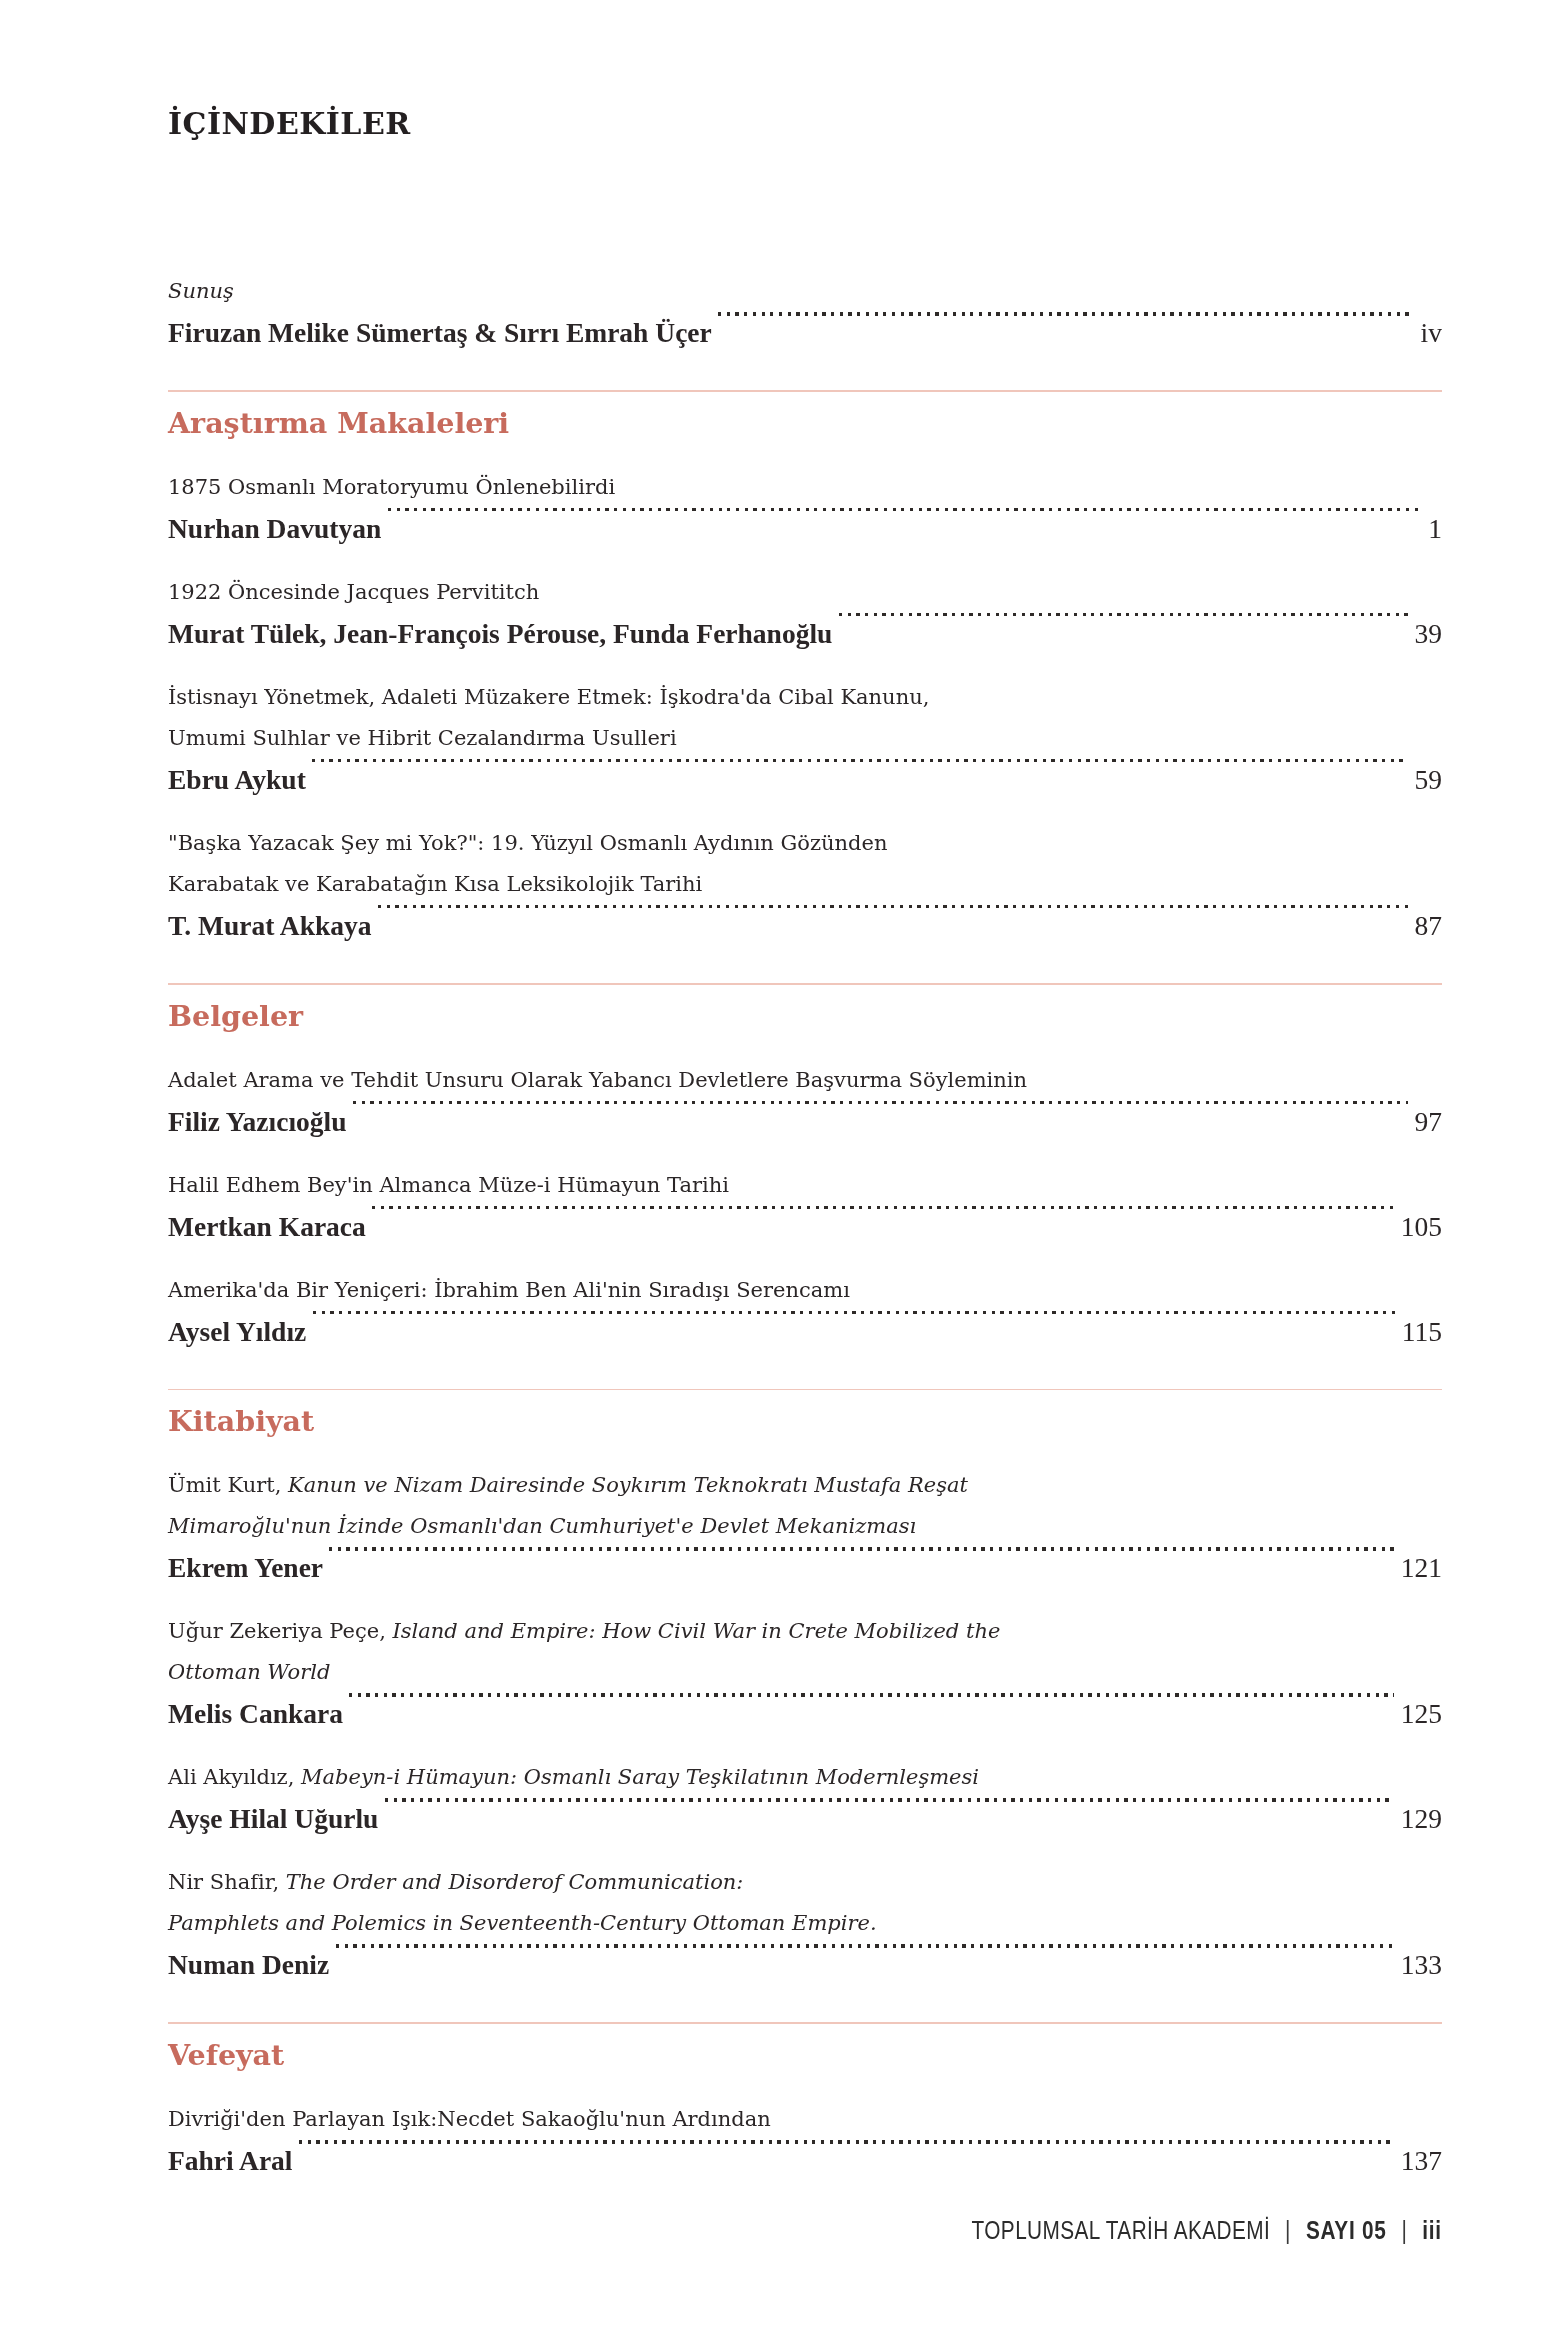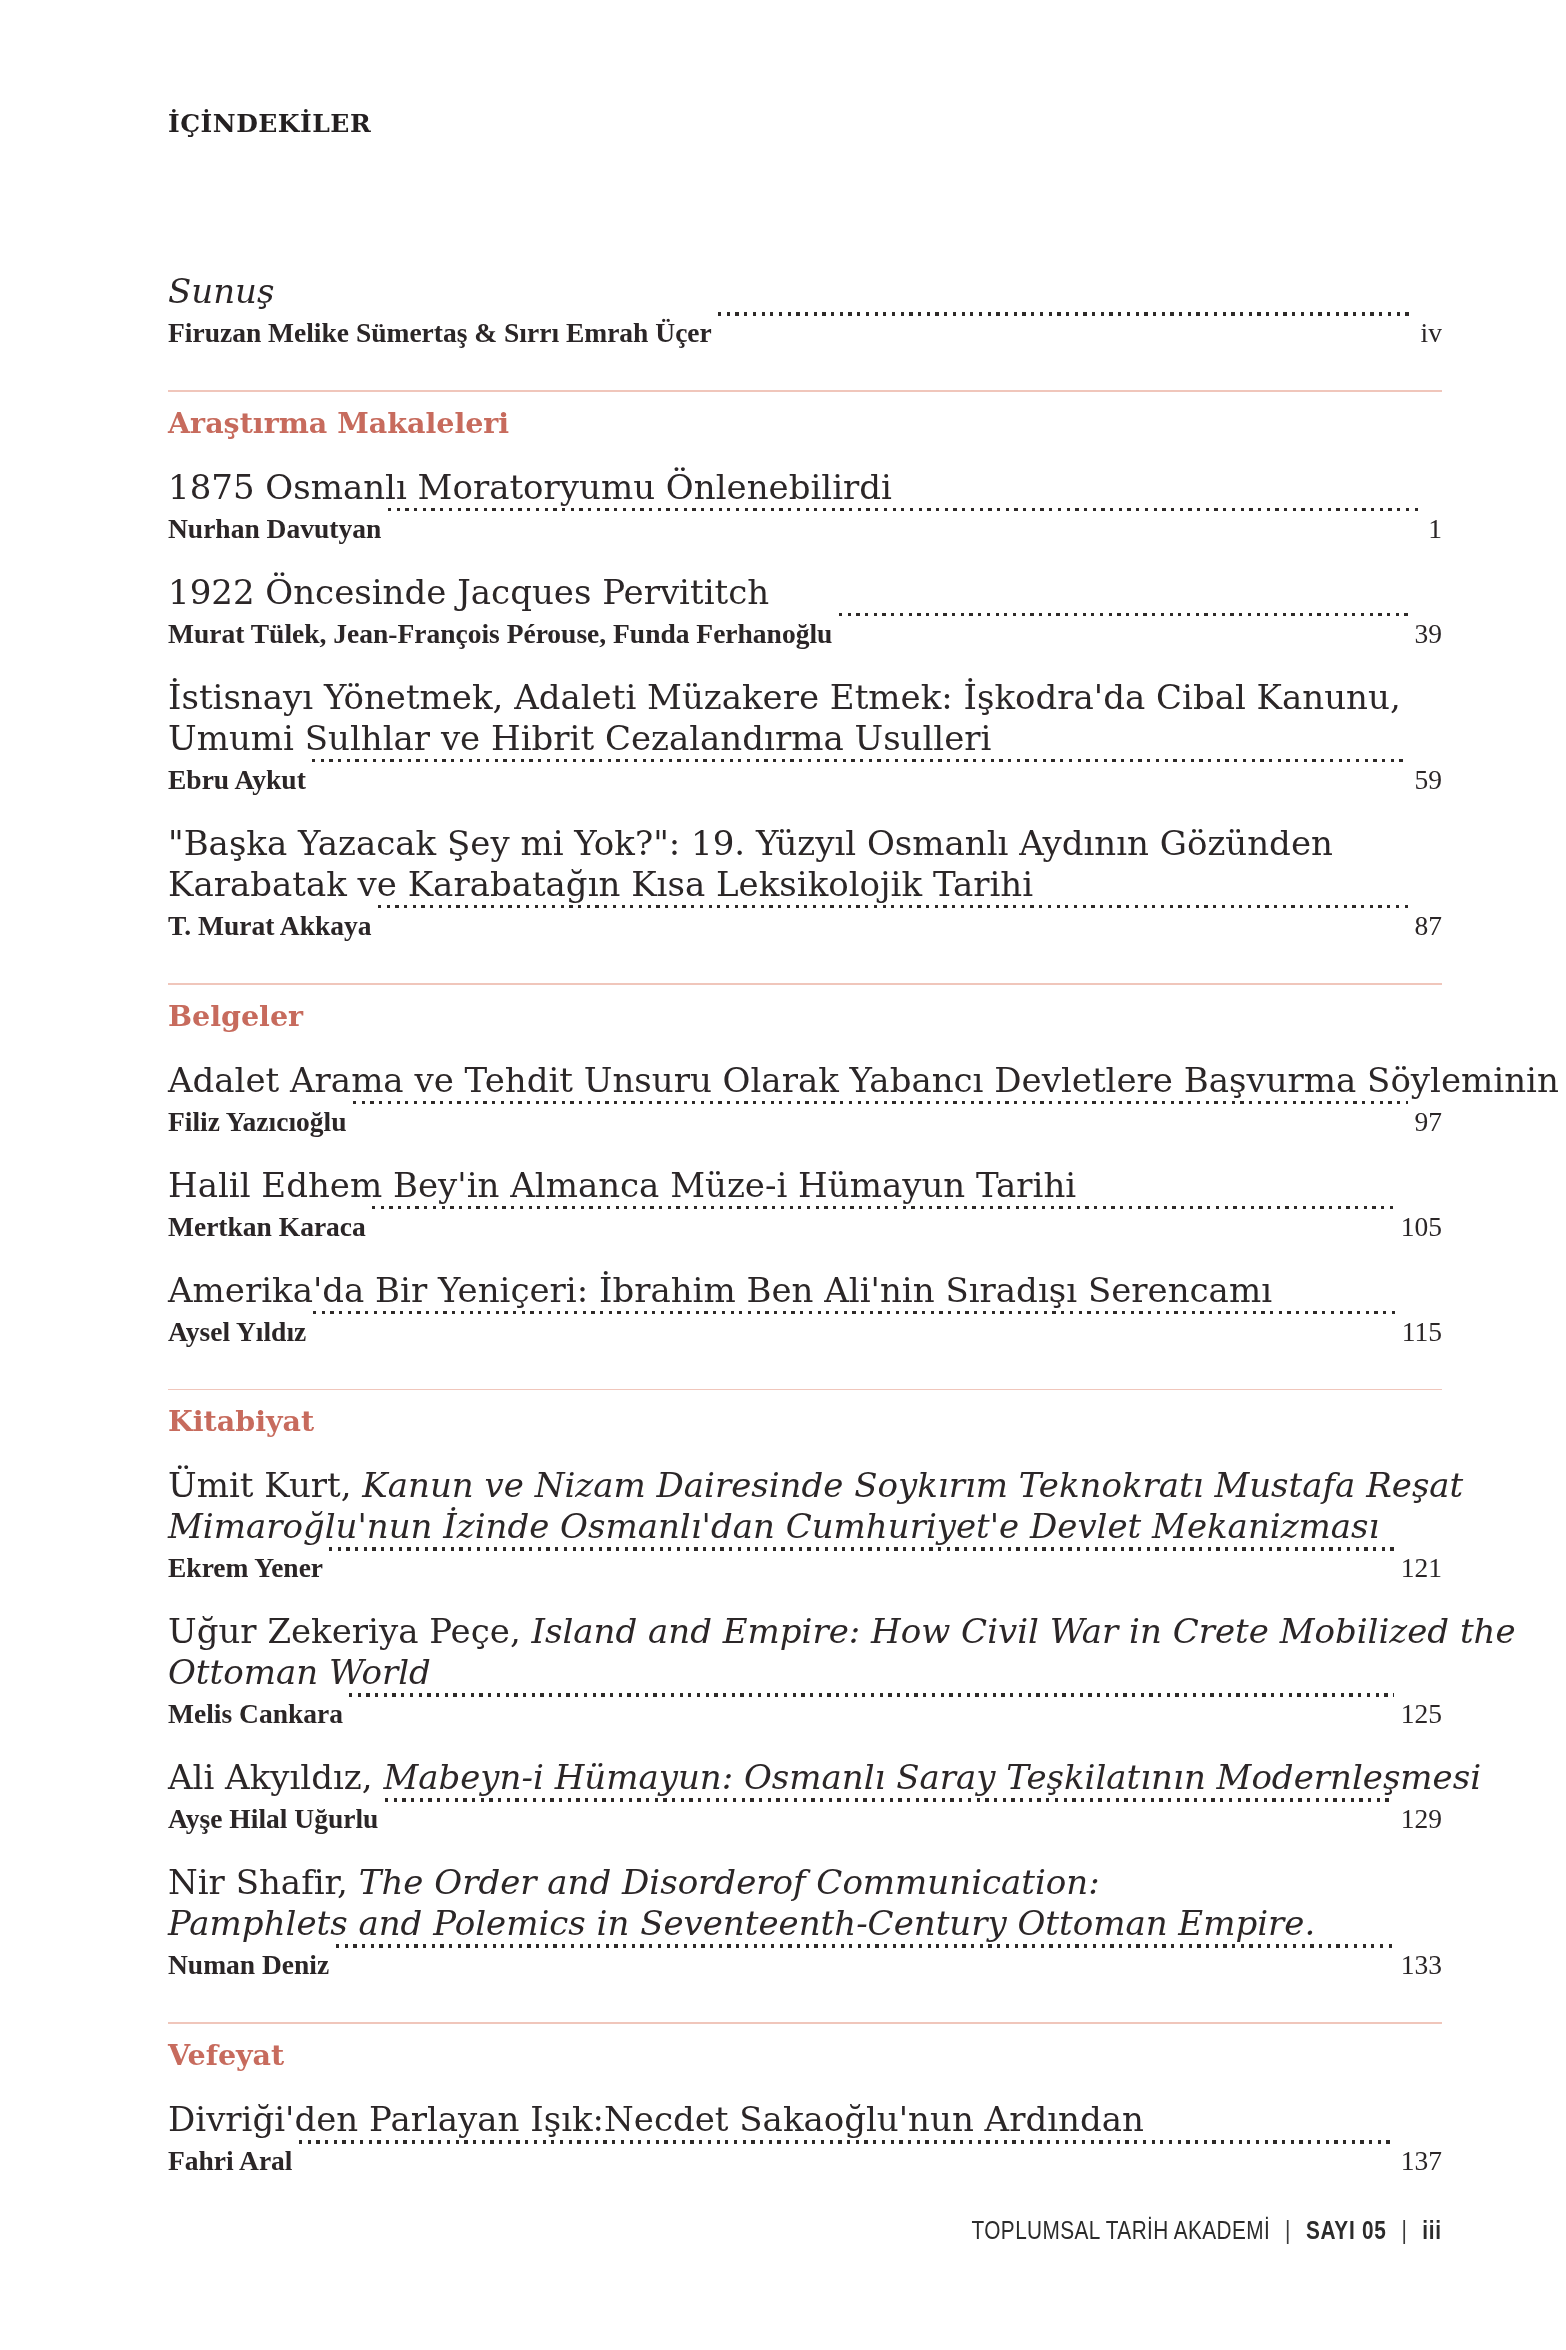--- a/index.html
+++ b/index.html
@@ -10,21 +10,21 @@
     background: #ffffff;
     overflow: hidden;
     font-family: "DejaVu Serif", serif;
     color: #2b2627;
   }
   .content {
     position: absolute;
     left: 168px; right: 125px; top: 103px;
   }
   .doc-title {
-    font-size: 25px;
+    font-size: 30px;
     font-weight: bold;
     letter-spacing: 0.5px;
     line-height: 41px;
     margin: 0 0 127px 0;
     color: #242021;
   }
   .group { margin: 0; }
   .group-rule {
     height: 1.8px;
     background: #f0c6bb;
@@ -33,21 +33,21 @@
   .group-heading {
     font-size: 28.5px;
     font-weight: bold;
     line-height: 39px;
     padding-top: 12px;
     margin: 0 0 24px 0;
     color: #c76b5d;
   }
   .entry { margin: 0 0 23px 0; }
   .title-line {
-    font-size: 34px;
+    font-size: 21px;
     line-height: 41px;
     white-space: nowrap;
   }
   .title-line .it { font-style: italic; }
   .author-row {
     display: flex;
     align-items: flex-start;
     font-size: 27.5px;
     line-height: 41px;
     font-family: Liberation Serif, serif;

